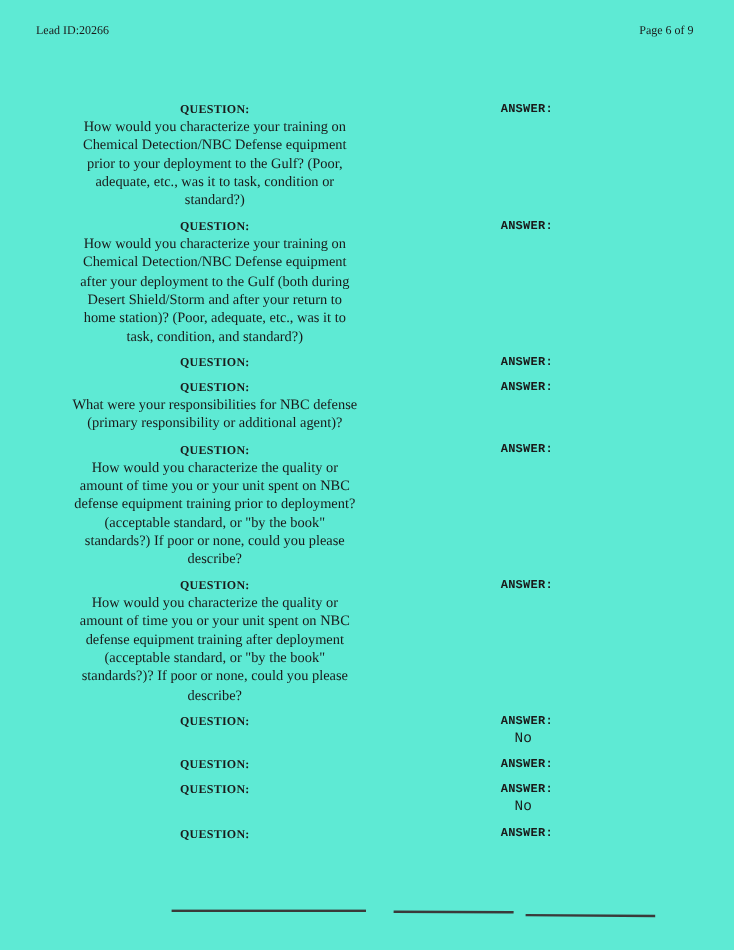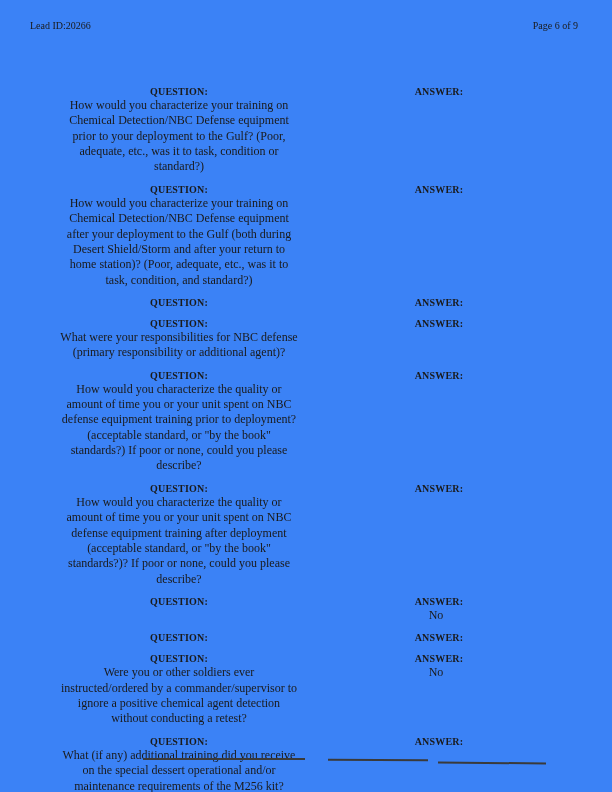--- a/index.html
+++ b/index.html
@@ -1,19 +1,19 @@
 <!DOCTYPE html>
 <html><head>
 <meta charset="utf-8">
 <style>
   html,body{margin:0;padding:0;background:#888;}
   .page{
     position:relative;
     width:612px;height:792px;
-    background:#3b82f6;
+    background:#5eead4;
     margin:0 auto;
     font-family:"Liberation Serif","DejaVu Serif",serif;
     color:#1a1a1a;
     overflow:hidden;
   }
   .header{
     position:absolute;top:20px;left:30px;right:34px;
     display:flex;justify-content:space-between;
     font-size:10px;
   }
@@ -25,20 +25,21 @@
     margin-bottom:9px;
   }
   .q-col{
     width:238px;
     margin-right:6px;
     flex:none;
   }
   .a-col{
     flex:1;
     padding-left:0;
+    font-family:Liberation Mono, monospace;
   }
   .qa-label{
     font-weight:bold;
     font-size:10px;
     margin-bottom:1px;
     letter-spacing:.2px;
   }
   .qa-text{
     font-size:12px;
     line-height:1.28;
@@ -145,32 +146,30 @@
         <div class="qa-label">QUESTION:</div>
       </div>
       <div class="a-col">
         <div class="qa-label">ANSWER:</div>
       </div>
     </div>
 
     <div class="qa-row">
       <div class="q-col">
         <div class="qa-label">QUESTION:</div>
-        <div class="qa-text">Were you or other soldiers ever instructed/ordered by a commander/supervisor to ignore a positive chemical agent detection without conducting a retest?</div>
       </div>
       <div class="a-col">
         <div class="qa-label">ANSWER:</div>
         <div class="qa-text">No</div>
       </div>
     </div>
 
     <div class="qa-row">
       <div class="q-col">
         <div class="qa-label">QUESTION:</div>
-        <div class="qa-text">What (if any) additional training did you receive on the special dessert operational and/or maintenance requirements of the M256 kit?</div>
       </div>
       <div class="a-col">
         <div class="qa-label">ANSWER:</div>
         <div class="qa-text"></div>
       </div>
     </div>
 
   </div>
 
   <div class="artifact-line line-1"></div>

